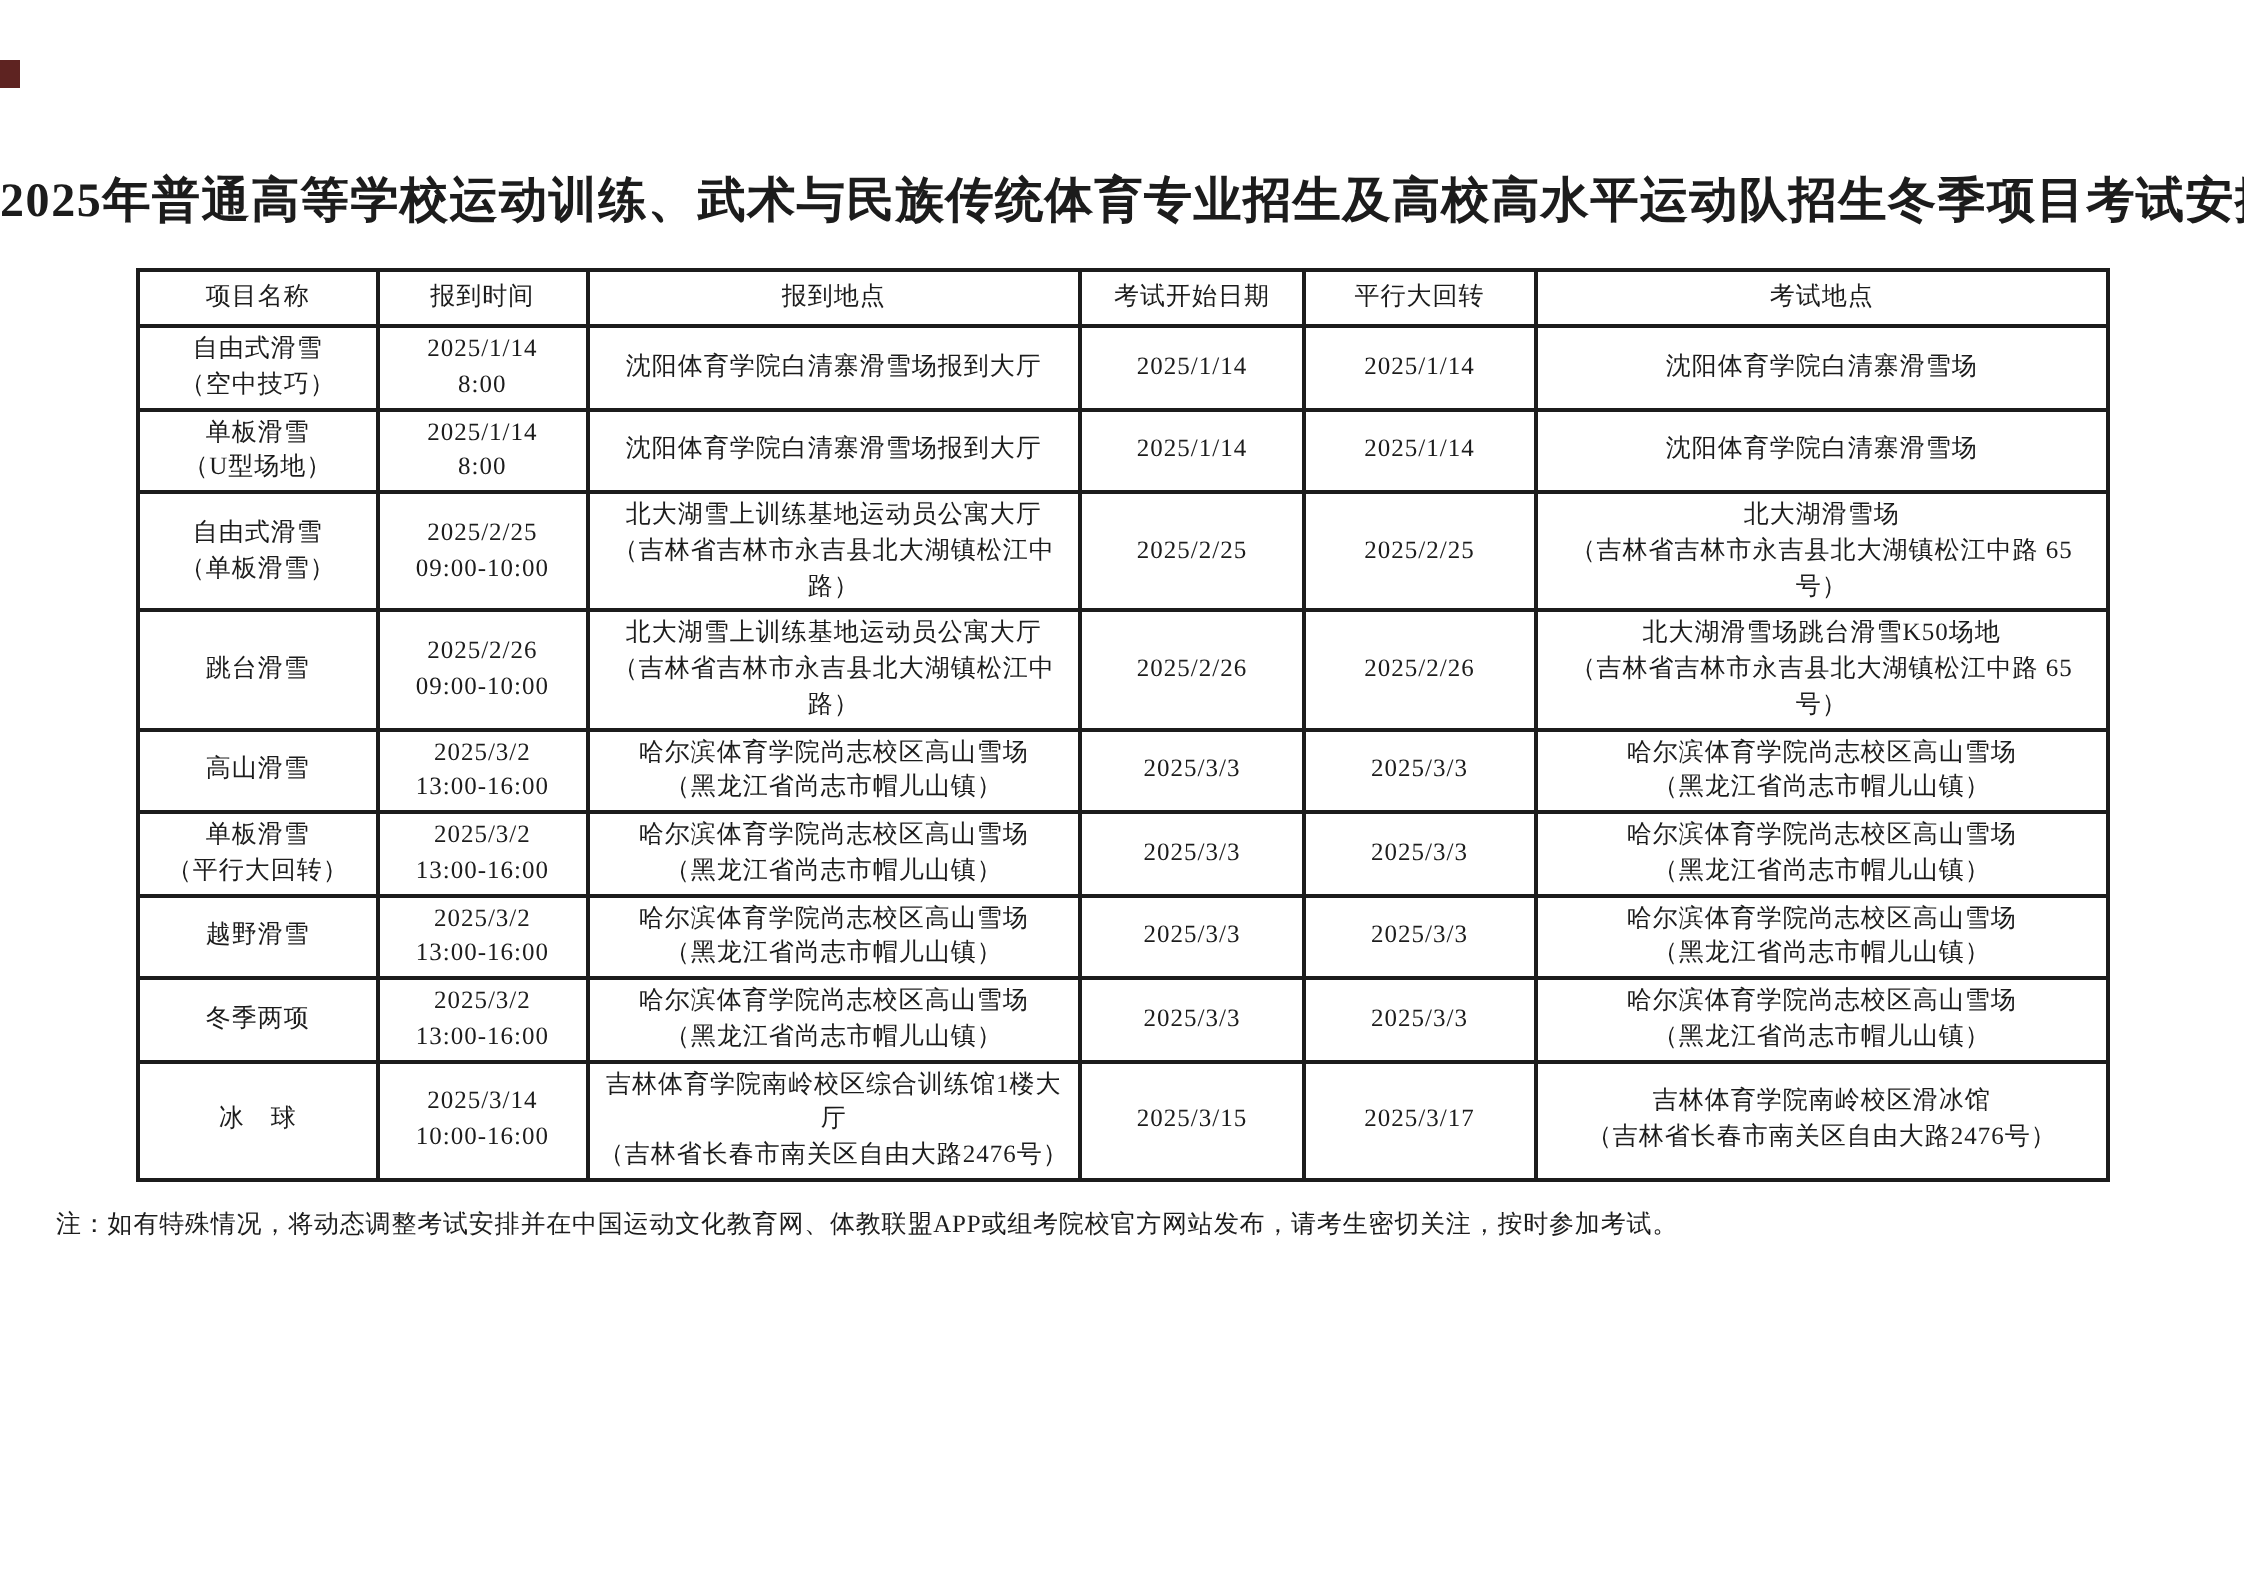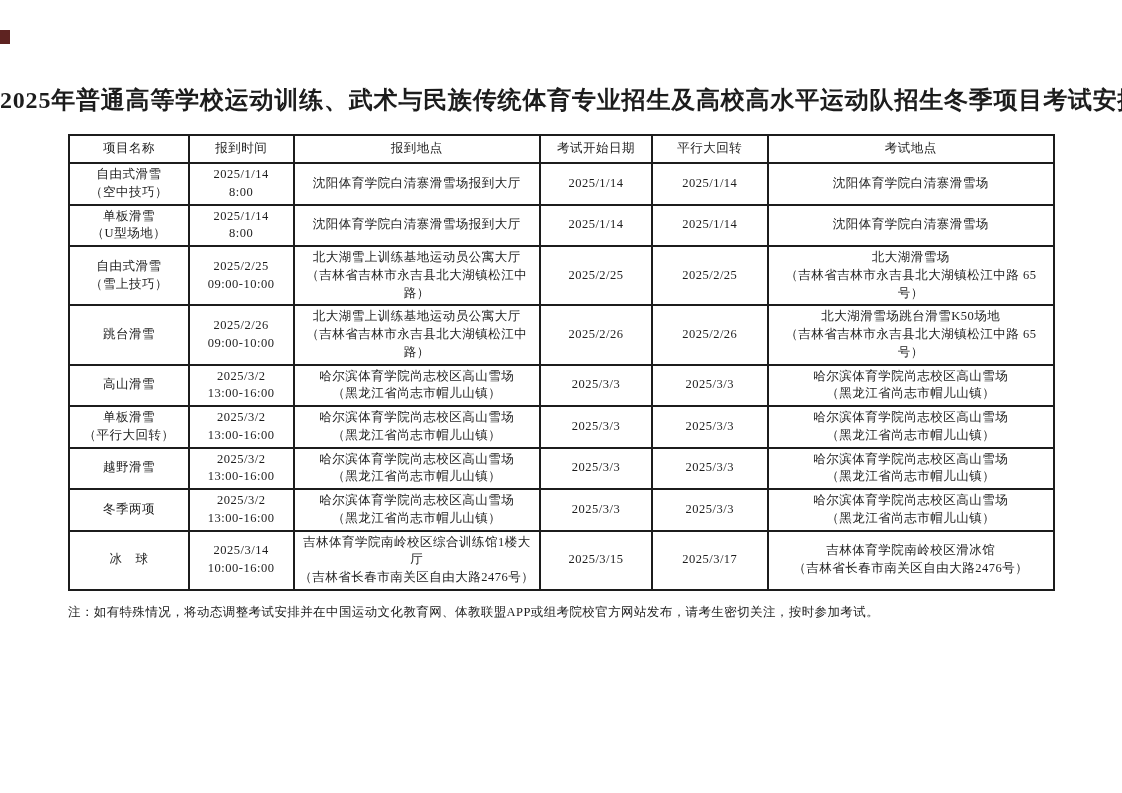--- a/index.html
+++ b/index.html
@@ -51,21 +51,21 @@
     overflow: hidden;
   }
   table.schedule th {
     height: 22px;
     font-weight: normal;
   }
   table.schedule td {
     height: 32px;
   }
   .doc-note {
-    margin: 13px 20px 0 68px;
+    margin: 13px 20px 0 28px;
     font-size: 12.5px;
     letter-spacing: 0.4px;
   }
 </style>
 </head>
 <body>
 
 <div class="corner-mark"></div>
 
 <div class="doc-title">2025年普通高等学校运动训练、武术与民族传统体育专业招生及高校高水平运动队招生冬季项目考试安排</div>
@@ -131,21 +131,21 @@
           <td>
             <div>2025/1/14</div>
           </td>
           <td>
             <div>沈阳体育学院白清寨滑雪场</div>
           </td>
         </tr>
         <tr>
           <td>
             <div>自由式滑雪</div>
-            <div>（雪上技巧）</div>
+            <div>（单板滑雪）</div>
           </td>
           <td>
             <div>2025/2/25</div>
             <div>09:00-10:00</div>
           </td>
           <td>
             <div>北大湖雪上训练基地运动员公寓大厅</div>
             <div>（吉林省吉林市永吉县北大湖镇松江中路）</div>
           </td>
           <td>

